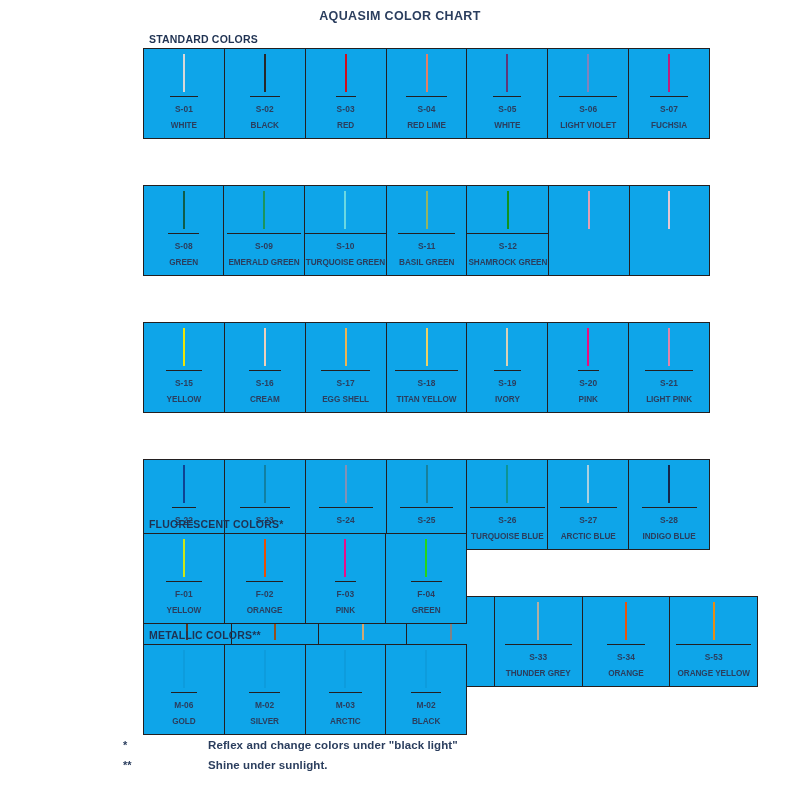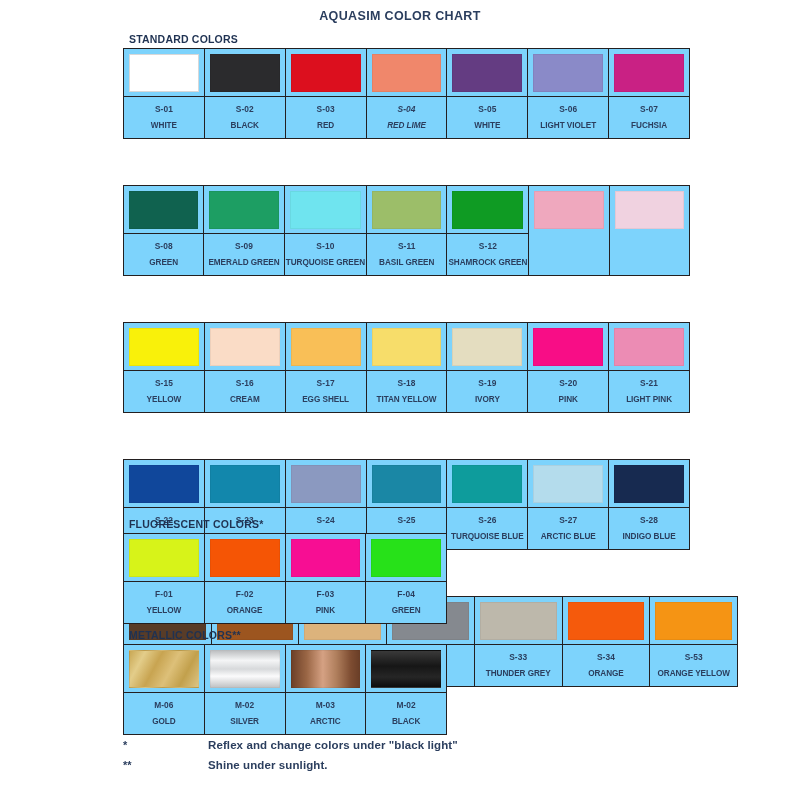--- a/index.html
+++ b/index.html
@@ -41,33 +41,35 @@
     font-size: 10.5px;
     font-weight: bold;
     letter-spacing: 0.2px;
     color: #1f3252;
     margin: 0 0 3px 6px;
   }
 
   
   .block {
     position: absolute;
+    margin-left: 20px;
   }
   .grid {
     display: flex;
     border: 1.6px solid #231f20;
     background: #ffffff;
     box-sizing: border-box;
   }
   .cell {
     display: flex;
     flex-direction: column;
     border-right: 1.6px solid #231f20;
     box-sizing: border-box;
-    background: #7dd3fc;
+    background: #0ea5e9;
+    align-items: center;
   }
   .cell:last-child { border-right: none; }
 
   .swatch-pad {
     height: 47px;
     padding: 5px 5px 4px 5px;
     box-sizing: border-box;
     display: flex;
     align-items: stretch;
     justify-content: stretch;
@@ -167,21 +169,21 @@
           </div>
           <div class="cell" style="flex: 1 1 0px;">
             <div class="swatch-pad">
               <div class="swatch" style="background: rgb(220, 15, 30);"></div>
             </div>
             <div class="labels">
               <div class="code">S-03</div>
               <div class="name">RED</div>
             </div>
           </div>
-          <div class="cell" style="flex: 1 1 0px; font-style: italic;">
+          <div class="cell" style="flex: 1 1 0px;">
             <div class="swatch-pad">
               <div class="swatch" style="background: rgb(240, 135, 107);"></div>
             </div>
             <div class="labels">
               <div class="code">S-04</div>
               <div class="name">RED LIME</div>
             </div>
           </div>
           <div class="cell" style="flex: 1 1 0px;">
             <div class="swatch-pad">

